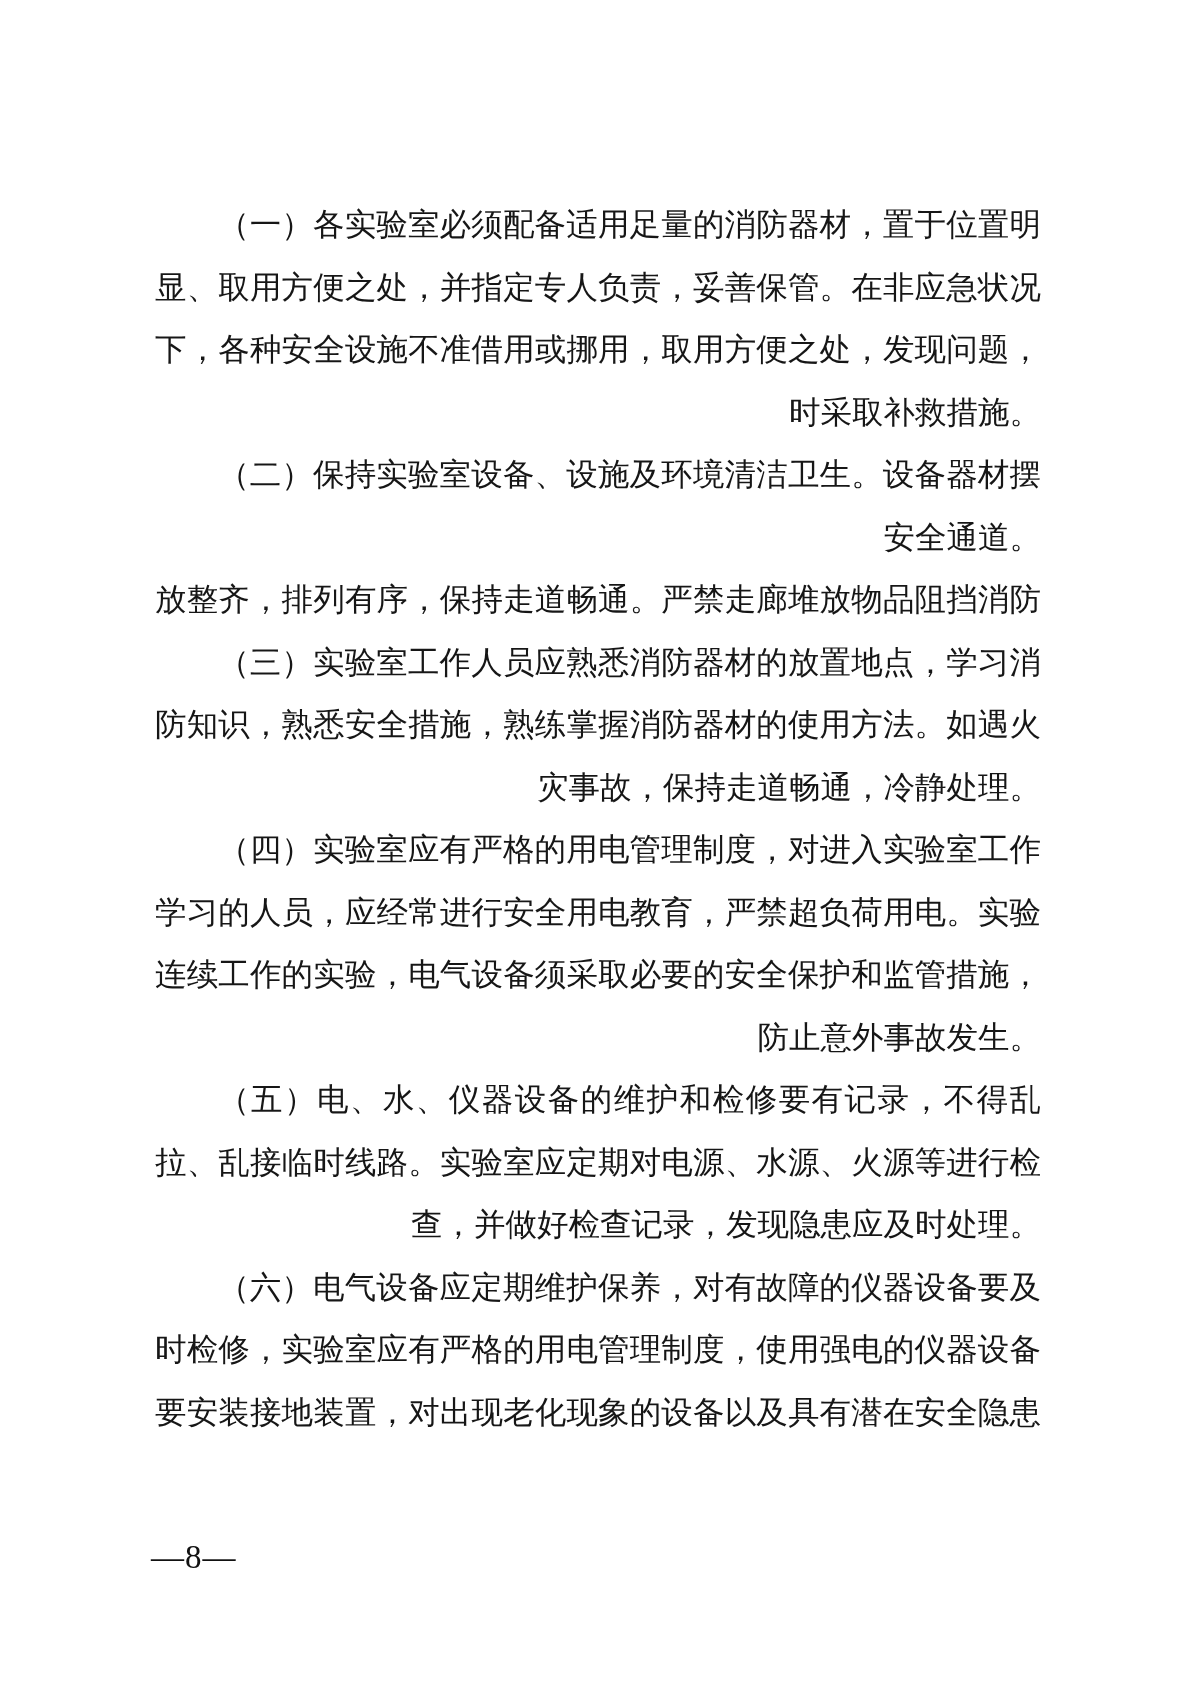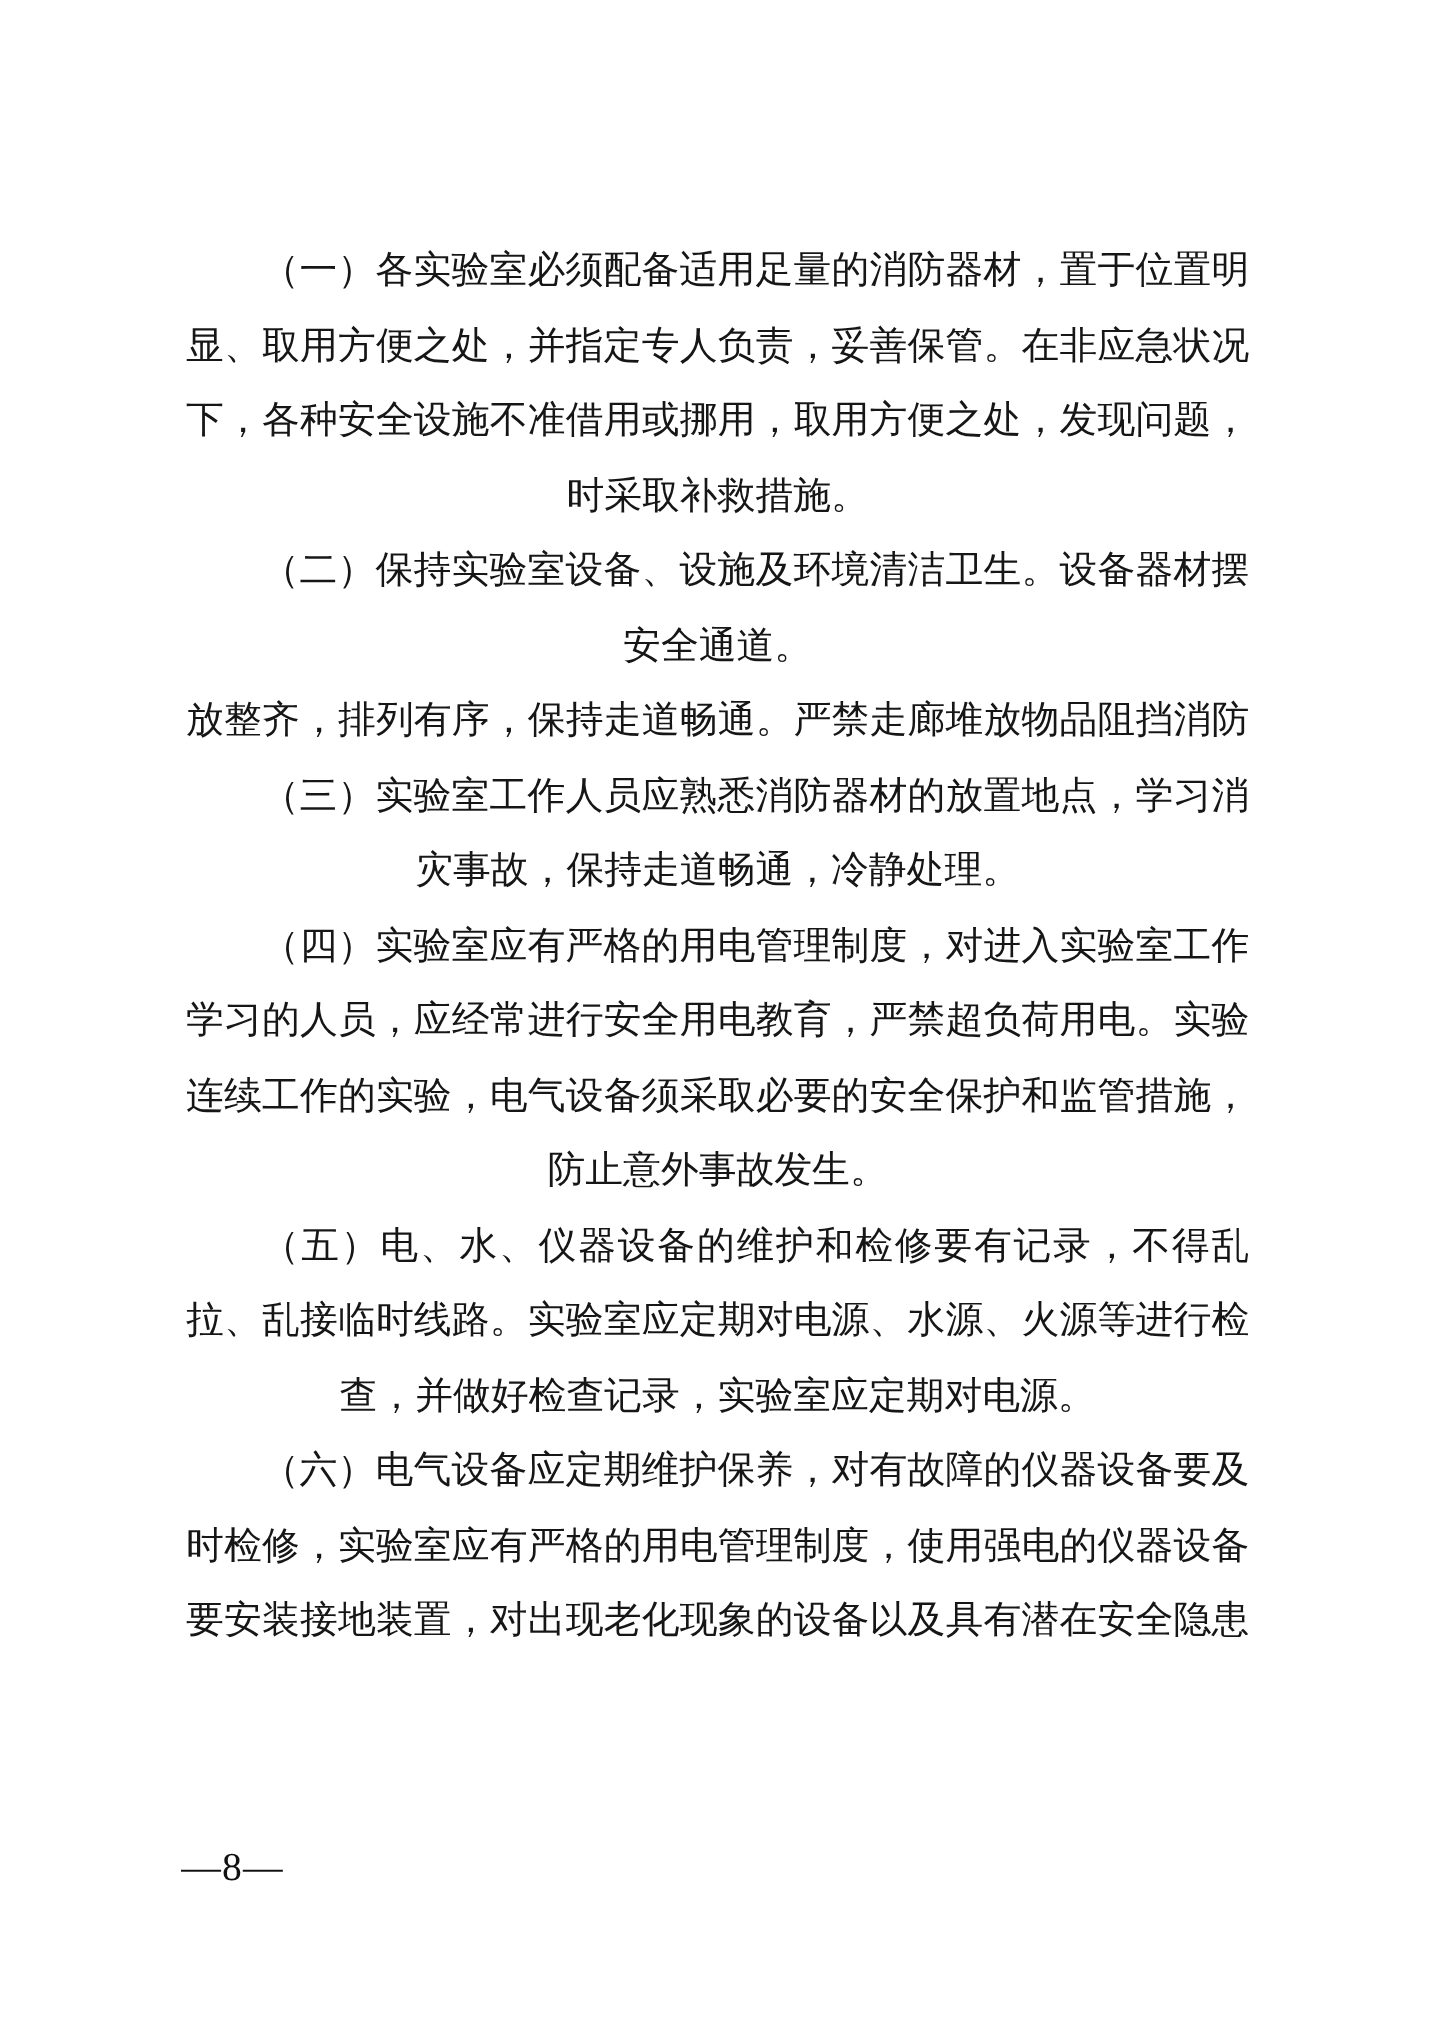--- a/index.html
+++ b/index.html
@@ -33,21 +33,21 @@
     color: #161616;
   }
   .para {
     margin: 0;
     padding: 0;
   }
   .line {
     height: 62.5px;
     line-height: 62.5px;
     white-space: nowrap;
-    text-align: center;
+    text-align: right;
   }
   .line.fill {
     white-space: normal;
     text-align: justify;
     text-align-last: justify;
     text-justify: inter-character;
     overflow: hidden;
   }
   .line.first {
     text-indent: 63px;
@@ -78,34 +78,35 @@
     </div>
 
     <div class="para">
       <div class="line fill first">（二）保持实验室设备、设施及环境清洁卫生。设备器材摆</div>
       <div class="line">安全通道。</div>
       <div class="line fill">放整齐，排列有序，保持走道畅通。严禁走廊堆放物品阻挡消防</div>
     </div>
 
     <div class="para">
       <div class="line fill first">（三）实验室工作人员应熟悉消防器材的放置地点，学习消</div>
+      <div class="line fill">防知识，熟悉安全措施，熟练掌握消防器材的使用方法。如遇火</div>
       <div class="line">灾事故，保持走道畅通，冷静处理。</div>
     </div>
 
     <div class="para">
       <div class="line fill first">（四）实验室应有严格的用电管理制度，对进入实验室工作</div>
       <div class="line fill">学习的人员，应经常进行安全用电教育，严禁超负荷用电。实验</div>
       <div class="line fill">连续工作的实验，电气设备须采取必要的安全保护和监管措施，</div>
       <div class="line">防止意外事故发生。</div>
     </div>
 
     <div class="para">
       <div class="line fill first">（五）电、水、仪器设备的维护和检修要有记录，不得乱</div>
       <div class="line fill">拉、乱接临时线路。实验室应定期对电源、水源、火源等进行检</div>
-      <div class="line">查，并做好检查记录，实验室应定期对电源。</div>
+      <div class="line">查，并做好检查记录，发现隐患应及时处理。</div>
     </div>
 
     <div class="para">
       <div class="line fill first">（六）电气设备应定期维护保养，对有故障的仪器设备要及</div>
       <div class="line fill">时检修，实验室应有严格的用电管理制度，使用强电的仪器设备</div>
       <div class="line fill">要安装接地装置，对出现老化现象的设备以及具有潜在安全隐患</div>
     </div>
 
   </div>
 

